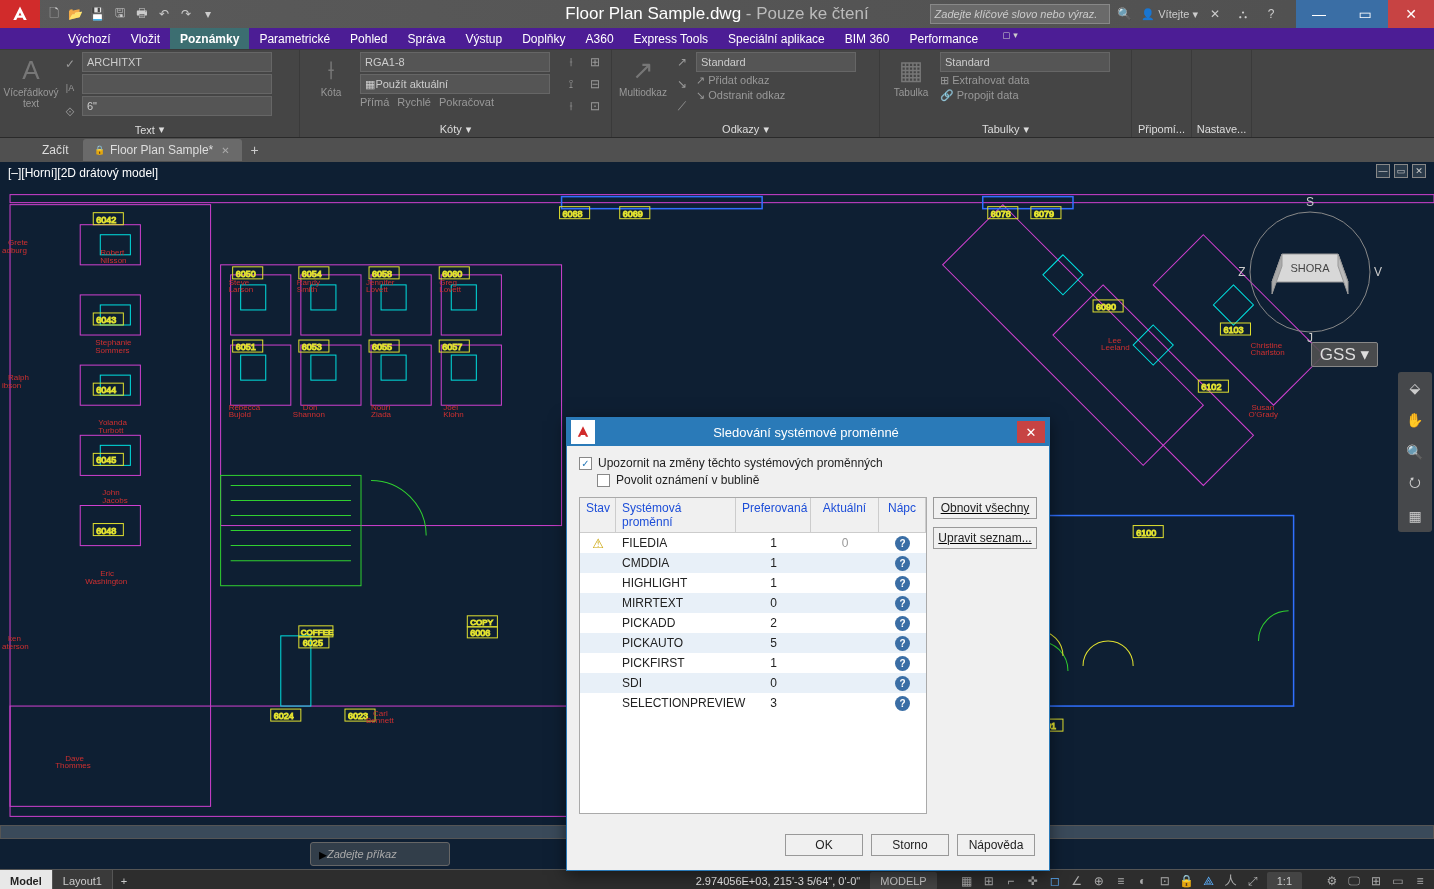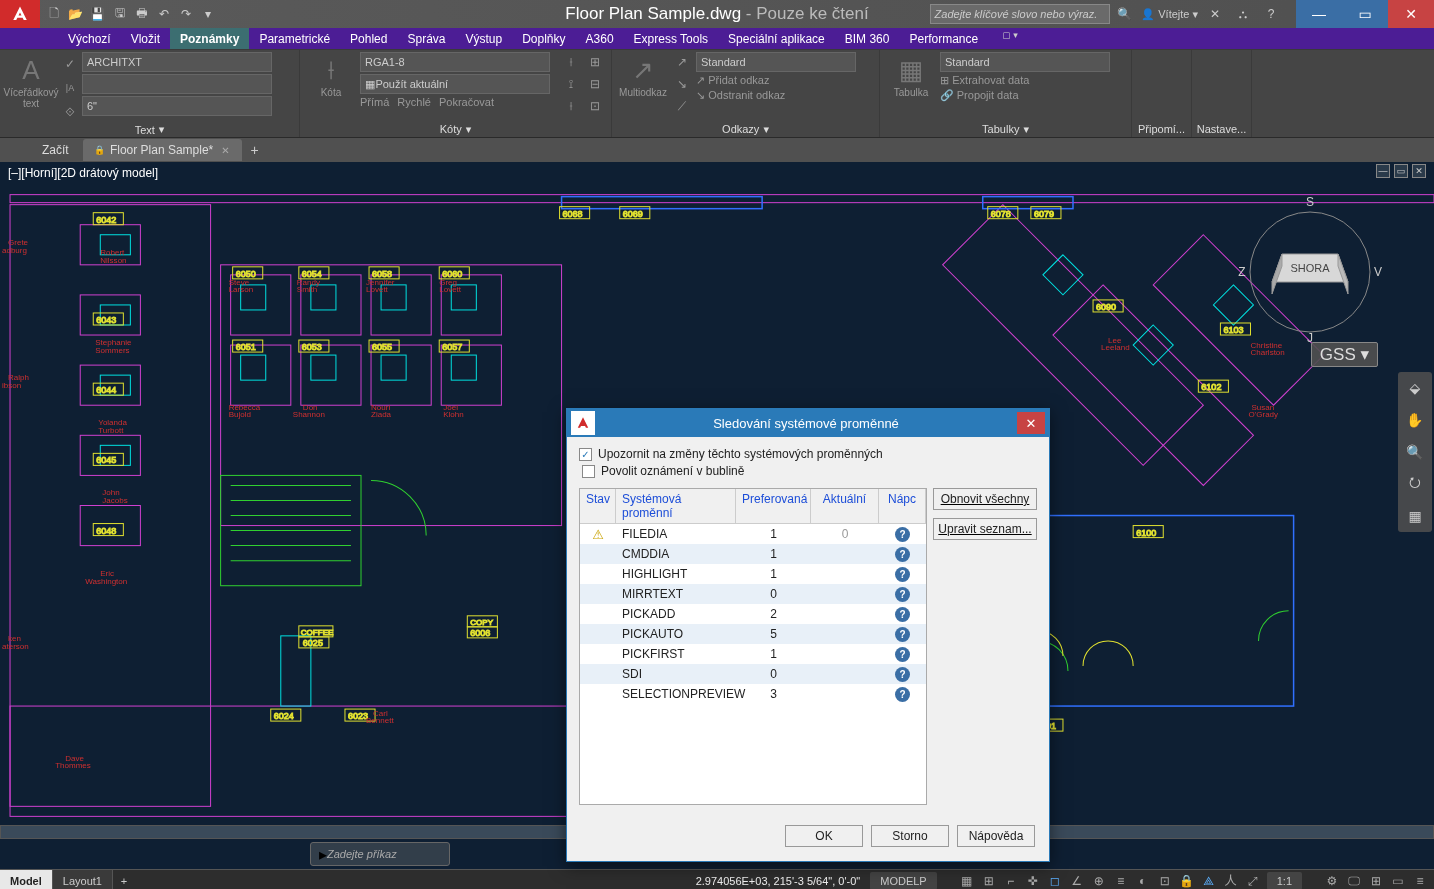--- a/index.html
+++ b/index.html
@@ -58,30 +58,30 @@
 .navbar-right { position: absolute; top: 210px; right: 2px; width: 34px; background: rgba(80,80,80,0.85); border-radius: 3px; padding: 4px 0; z-index: 3; display: flex; flex-direction: column; align-items: center; gap: 8px; }
 .nav-tool { width: 24px; height: 24px; color: #ccc; font-size: 14px; display: flex; align-items: center; justify-content: center; }
 .gss-badge { position: absolute; top: 180px; right: 56px; background: rgba(80,80,80,0.9); border: 1px solid #888; padding: 1px 8px; font-size: 17px; color: #ddd; border-radius: 2px; z-index: 3; }
 .cmdline { position: absolute; bottom: 0; left: 0; right: 0; height: 30px; display: flex; align-items: center; }
 .cmd-scroll { position: absolute; bottom: 30px; left: 0; right: 0; height: 14px; display: flex; }
 .cmd-scroll-track { flex: 1; background: #3a4a5a; border: 1px solid #555; }
 .cmd-input { margin-left: 310px; height: 24px; width: 140px; background: rgba(60,70,80,0.8); border: 1px solid #666; border-radius: 3px; display: flex; align-items: center; padding: 0 8px; }
 .cmd-input-text { color: #aaa; font-size: 11px; font-style: italic; }
 
 
-.dialog { position: absolute; left: 566px; top: 246px; width: 484px; background: #f0f0f0; border: 1px solid #2a7ab8; box-shadow: 0 4px 16px rgba(0,0,0,0.5); z-index: 10; }
+.dialog { position: absolute; left: 566px; top: 255px; width: 484px; background: #f0f0f0; border: 1px solid #2a7ab8; box-shadow: 0 4px 16px rgba(0,0,0,0.5); z-index: 10; }
 .dlg-title { height: 28px; background: #2a7ab8; display: flex; align-items: center; }
 .dlg-title-icon { width: 24px; height: 24px; margin-left: 4px; background: #fff; display: flex; align-items: center; justify-content: center; }
 .dlg-title-icon svg { width: 14px; height: 14px; }
 .dlg-title-text { flex: 1; text-align: center; color: #fff; font-size: 13px; }
 .dlg-close { width: 28px; height: 22px; margin-right: 4px; background: #c74343; color: #fff; display: flex; align-items: center; justify-content: center; font-size: 13px; }
 .dlg-body { padding: 10px 12px; }
 .dlg-check { display: flex; align-items: center; gap: 6px; font-size: 12px; color: #222; margin-bottom: 3px; }
 .chk { width: 13px; height: 13px; border: 1px solid #888; background: #fff; display: flex; align-items: center; justify-content: center; font-size: 10px; color: #2a7ab8; }
-.dlg-check.nested { margin-left: 3px; }
+.dlg-check.nested { margin-left: 18px; }
 .dlg-main { display: flex; gap: 6px; margin-top: 10px; }
 .dlg-table { flex: 1; border: 1px solid #aaa; background: #fff; }
 .dlg-table-head { display: flex; background: #f0f0f0; border-bottom: 1px solid #ccc; }
 .dlg-th { padding: 3px 6px; font-size: 12px; color: #1d4ed8; border-right: 1px solid #ccc; }
 .dlg-th.stav { width: 36px; }
 .dlg-th.sys { width: 120px; }
 .dlg-th.pref { width: 75px; text-align: center; }
 .dlg-th.akt { width: 68px; text-align: center; }
 .dlg-th.nap { flex: 1; text-align: center; }
 .dlg-tbody { max-height: 280px; overflow: auto; }

